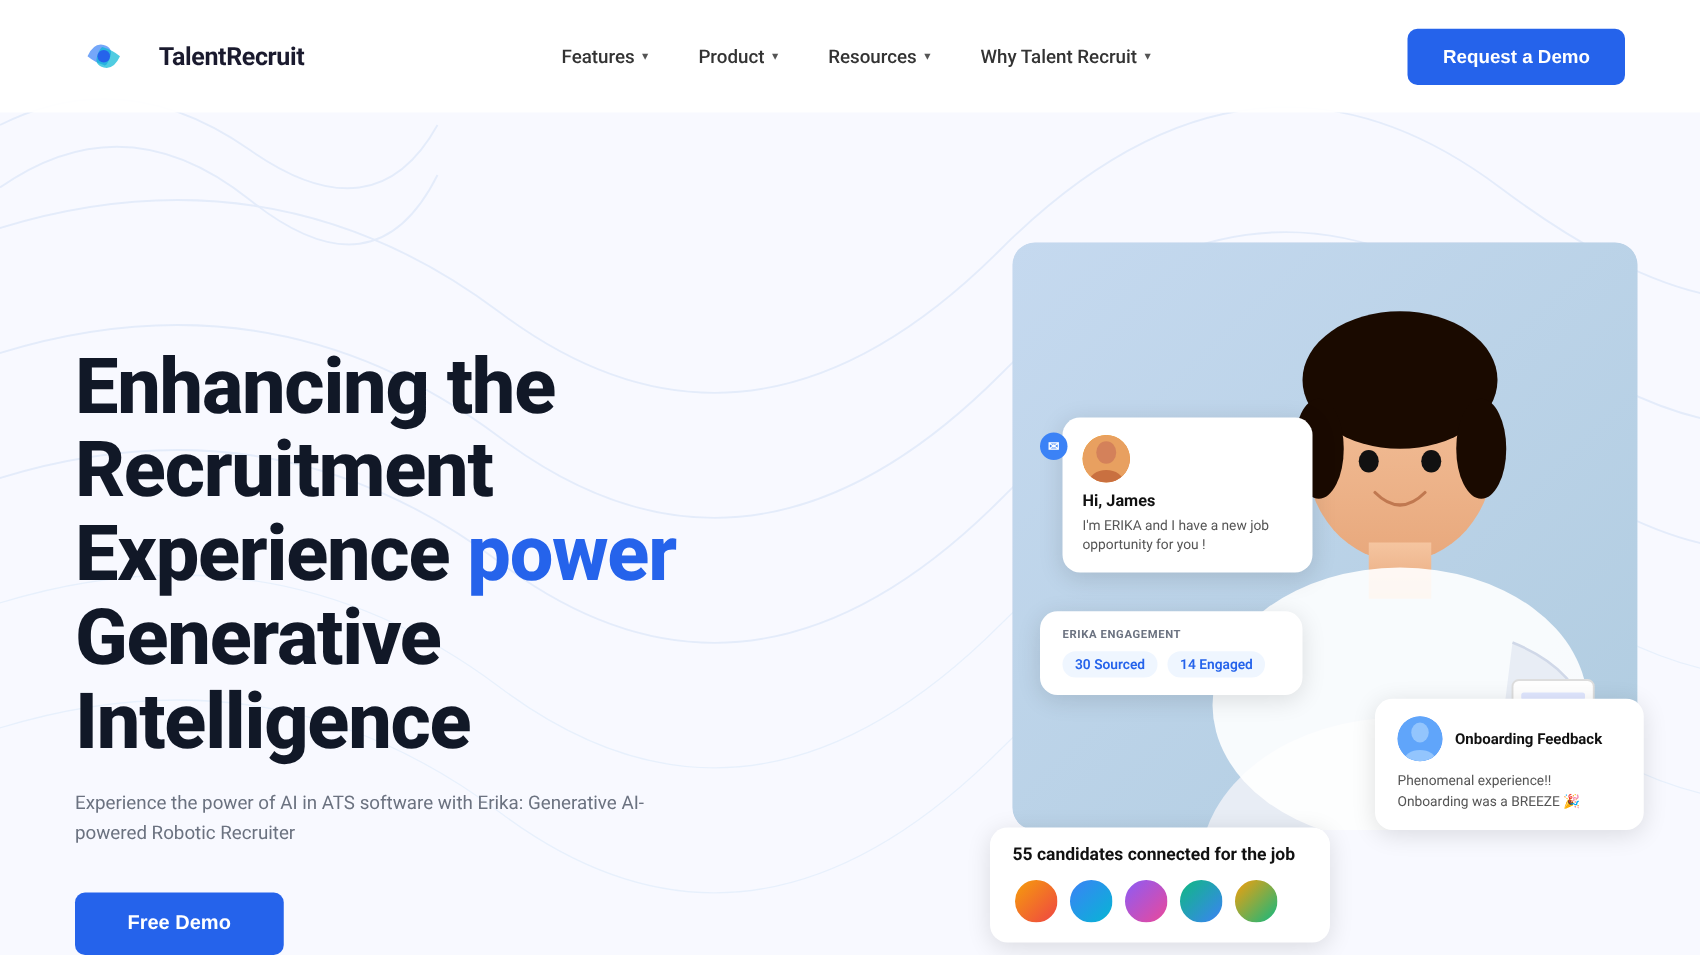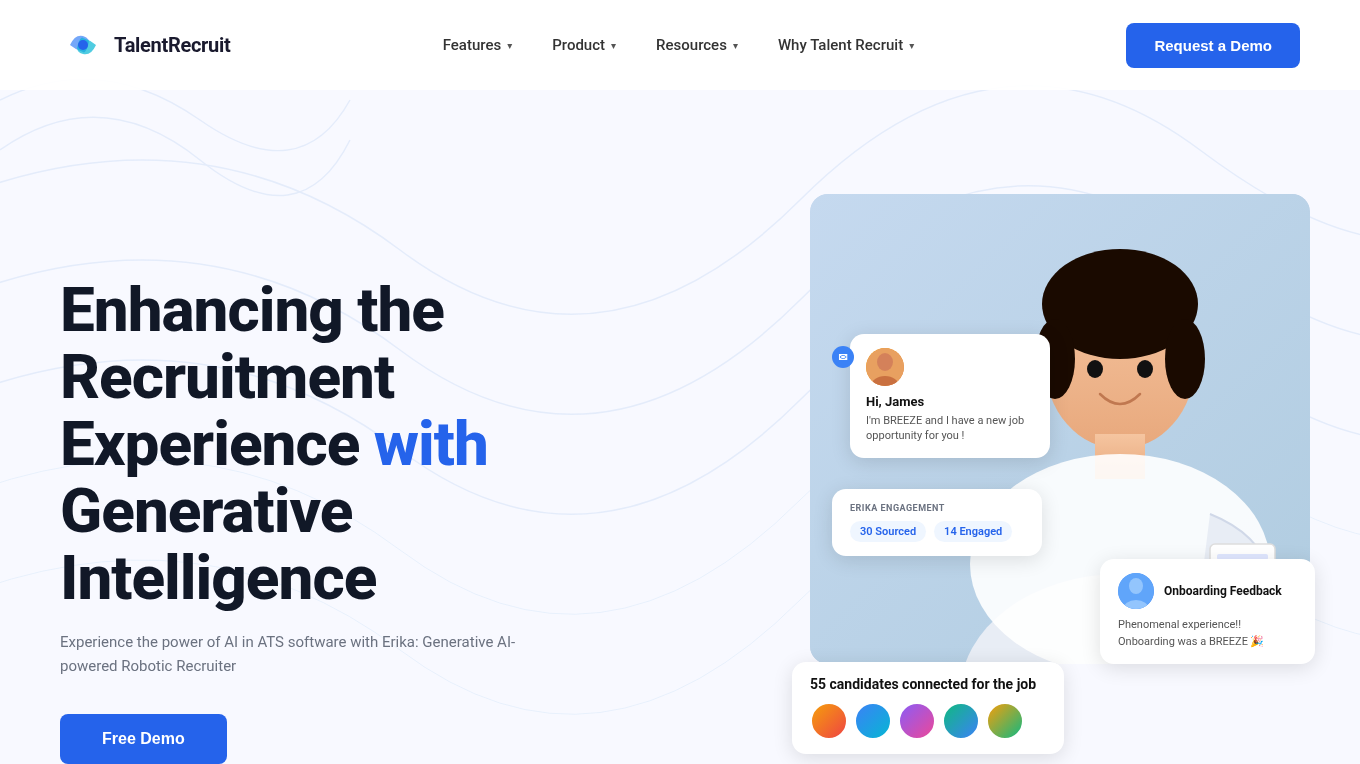--- a/index.html
+++ b/index.html
@@ -20,21 +20,21 @@
       align-items: center;
       justify-content: space-between;
       padding: 0 60px;
       height: 90px;
       background: rgba(255,255,255,0.95);
     }
 
     .nav-logo {
       display: flex;
       align-items: center;
-      gap: 8px;
+      gap: 21px;
       text-decoration: none;
     }
 
     .logo-icon {
       width: 46px;
       height: 46px;
     }
 
     .logo-text {
       font-size: 20px;
@@ -367,21 +367,21 @@
   <button class="nav-cta">Request a Demo</button>
 </nav>
 
 <section class="hero">
 
   <div class="hero-left">
     <h1 class="hero-title">
       <span>Enhancing the</span><br>
       <span>Recruitment</span><br>
       <span>Experience</span>
-      <span class="with-word">with</span><br>
+      <span class="with-word">power</span><br>
       <span>Generative</span><br>
       <span>Intelligence</span>
     </h1>
     <p class="hero-subtitle">Experience the power of AI in ATS software with Erika: Generative AI-powered Robotic Recruiter</p>
     <button class="btn-free-demo">Free Demo</button>
   </div>
 
   <div class="hero-right">
 
     <div class="main-photo">
@@ -433,21 +433,21 @@
     <div class="chat-bubble" style="position:absolute;top:140px;left:108px;background:white;border-radius:14px;padding:14px 16px;width:200px;box-shadow:0 4px 20px rgba(0,0,0,0.13);z-index:20;">
 
       <div style="width:38px;height:38px;border-radius:50%;background:linear-gradient(135deg,#f59e0b,#e07c3c);margin-bottom:8px;overflow:hidden;display:flex;align-items:center;justify-content:center;">
         <svg viewBox="0 0 38 38" xmlns="http://www.w3.org/2000/svg" style="width:38px;height:38px;">
           <rect width="38" height="38" fill="#e8a060" rx="19"></rect>
           <ellipse cx="19" cy="14" rx="8" ry="9" fill="#d4815a"></ellipse>
           <ellipse cx="19" cy="38" rx="14" ry="10" fill="#c97040"></ellipse>
         </svg>
       </div>
       <div class="chat-bubble-name">Hi, James</div>
-      <div class="chat-bubble-text">I'm BREEZE and I have a new job opportunity for you !</div>
+      <div class="chat-bubble-text">I'm ERIKA and I have a new job opportunity for you !</div>
     </div>
 
     <div class="engagement-card" style="position:absolute;top:295px;left:90px;background:white;border-radius:14px;padding:14px 18px;width:210px;box-shadow:0 4px 20px rgba(0,0,0,0.12);z-index:20;">
       <div class="engagement-label">ERIKA ENGAGEMENT</div>
       <div class="engagement-stats">
         <span class="engagement-pill">30 Sourced</span>
         <span class="engagement-pill">14 Engaged</span>
       </div>
     </div>
 

